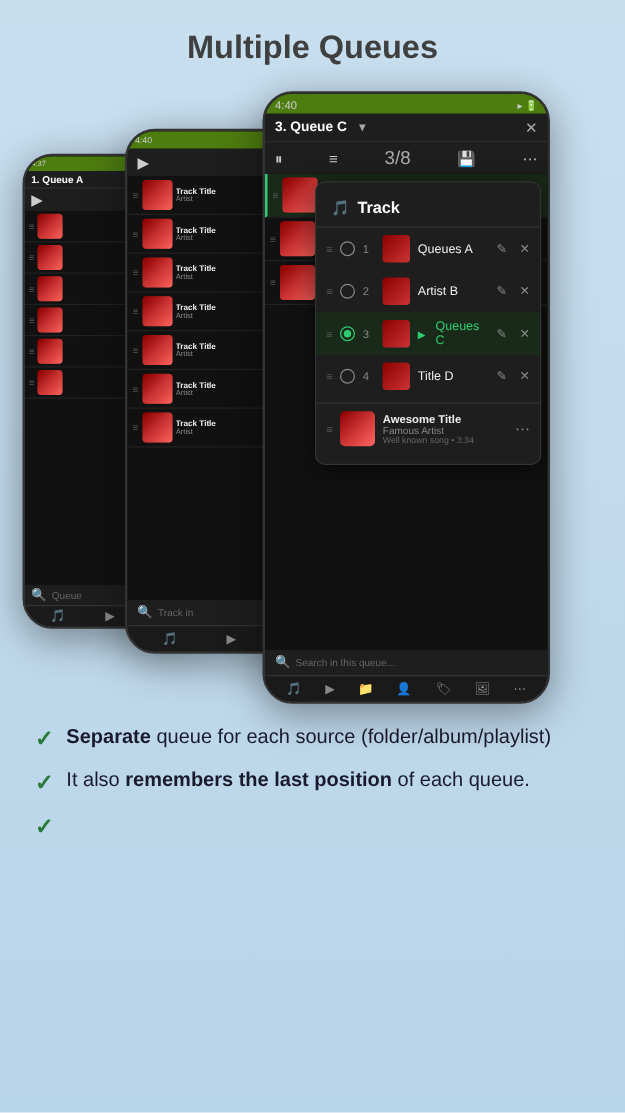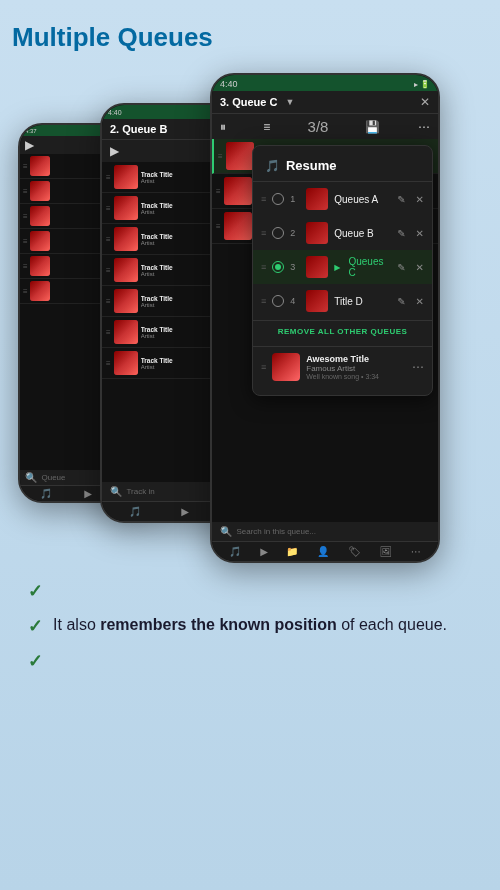--- a/index.html
+++ b/index.html
@@ -6,25 +6,25 @@
     body {
       width: 500px;
       height: 890px;
       background: linear-gradient(180deg, #c8dff0 0%, #b8d4e8 100%);
       font-family: -apple-system, BlinkMacSystemFont, 'Segoe UI', sans-serif;
       overflow: hidden;
       position: relative;
     }
 
     .page-title {
-      text-align: left;
+      text-align: center;
       font-size: 26px;
       font-weight: 800;
-      color: #0369a1;
-      padding: 22px 12px 10px;
+      color: #404040;
+      padding: 22px 24px 10px;
     }
 
     .phones-container {
       position: relative;
       width: 500px;
       height: 500px;
       margin: 0 auto;
     }
 
     
@@ -72,21 +72,21 @@
       flex-direction: column;
       position: relative;
     }
 
     
     .status-bar {
       display: flex;
       justify-content: space-between;
       align-items: flex-end;
       padding: 4px 8px 2px;
-      background: #14532d;
+      background: #4d7c0f;
       font-size: 9px;
       color: #ccc;
     }
 
     
     .queue-header {
       background: #1e1e1e;
       padding: 4px 8px;
       display: flex;
       justify-content: space-between;
@@ -444,20 +444,25 @@
 <div class="phones-container">
 
   <div class="phone phone-1">
     <div class="phone-screen">
       <div class="status-bar">
         <span>4:37</span>
         <div class="phone-status-dots">
           <span>▷</span>
         </div>
       </div>
+      <div class="queue-header">
+        <div class="queue-name">
+          <span>1. Queue A</span>
+        </div>
+      </div>
       <div class="player-controls">
         <span class="ctrl-btn">▶</span>
         <span class="ctrl-btn">≡</span>
       </div>
       <div class="track-list">
         <div class="track-item">
           <span class="track-drag">≡</span>
           <div class="track-thumb"></div>
         </div>
         <div class="track-item">
@@ -492,25 +497,20 @@
       </div>
     </div>
   </div>
 
   <div class="phone phone-2">
     <div class="phone-screen">
       <div class="status-bar">
         <span>4:40</span>
         <div class="phone-status-dots">
           <span>▷</span>
-        </div>
-      </div>
-      <div class="queue-header">
-        <div class="queue-name">
-          <span>2. Queue B</span>
         </div>
       </div>
       <div class="player-controls">
         <span class="ctrl-btn">▶</span>
         <span class="ctrl-btn">≡</span>
       </div>
       <div class="track-list">
         <div class="track-item">
           <span class="track-drag">≡</span>
           <div class="track-thumb"></div>
@@ -644,39 +644,39 @@
         <span class="nav-icon">📁</span>
         <span class="nav-icon">👤</span>
         <span class="nav-icon">🏷</span>
         <span class="nav-icon">🖼</span>
         <span class="nav-icon">⋯</span>
       </div>
 
       <div class="queues-popup">
         <div class="popup-header">
           <span style="color:#2ecc71;font-size:12px;">🎵</span>
-          <span class="popup-title">Resume</span>
+          <span class="popup-title">Track</span>
         </div>
 
         <div class="queue-list-item">
           <span class="queue-drag">≡</span>
           <div class="queue-radio"></div>
           <span class="queue-num">1</span>
           <div class="queue-thumb"></div>
           <span class="queue-label">Queues A</span>
           <span class="queue-edit">✎</span>
           <span class="queue-remove">✕</span>
         </div>
 
         <div class="queue-list-item">
           <span class="queue-drag">≡</span>
           <div class="queue-radio"></div>
           <span class="queue-num">2</span>
           <div class="queue-thumb"></div>
-          <span class="queue-label">Queue B</span>
+          <span class="queue-label">Artist B</span>
           <span class="queue-edit">✎</span>
           <span class="queue-remove">✕</span>
         </div>
 
         <div class="queue-list-item" style="background:#1a2a1a">
           <span class="queue-drag">≡</span>
           <div class="queue-radio selected"></div>
           <span class="queue-num">3</span>
           <div class="queue-thumb"></div>
           <span class="queue-play-indicator">▶</span>
@@ -688,43 +688,45 @@
         <div class="queue-list-item">
           <span class="queue-drag">≡</span>
           <div class="queue-radio"></div>
           <span class="queue-num">4</span>
           <div class="queue-thumb"></div>
           <span class="queue-label">Title D</span>
           <span class="queue-edit">✎</span>
           <span class="queue-remove">✕</span>
         </div>
 
-        <div class="remove-all-btn">REMOVE ALL OTHER QUEUES</div>
 
         <div class="popup-current-track">
           <span class="queue-drag">≡</span>
           <div class="popup-track-thumb"></div>
           <div class="popup-track-info">
             <div class="popup-track-title">Awesome Title</div>
             <div class="popup-track-artist">Famous Artist</div>
             <div class="popup-track-duration">Well known song • 3:34</div>
           </div>
           <span class="popup-more">⋯</span>
         </div>
       </div>
     </div>
   </div>
 </div>
 
 <div class="features-list">
   <div class="feature-item">
     <span class="feature-check">✓</span>
+    <span class="feature-text">
+      <strong>Separate</strong> queue for each source (folder/album/playlist)
+    </span>
   </div>
   <div class="feature-item">
     <span class="feature-check">✓</span>
     <span class="feature-text">
-      It also <strong>remembers the known position</strong> of each queue.
+      It also <strong>remembers the last position</strong> of each queue.
     </span>
   </div>
   <div class="feature-item">
     <span class="feature-check">✓</span>
   </div>
 </div>
 
 </body></html>

